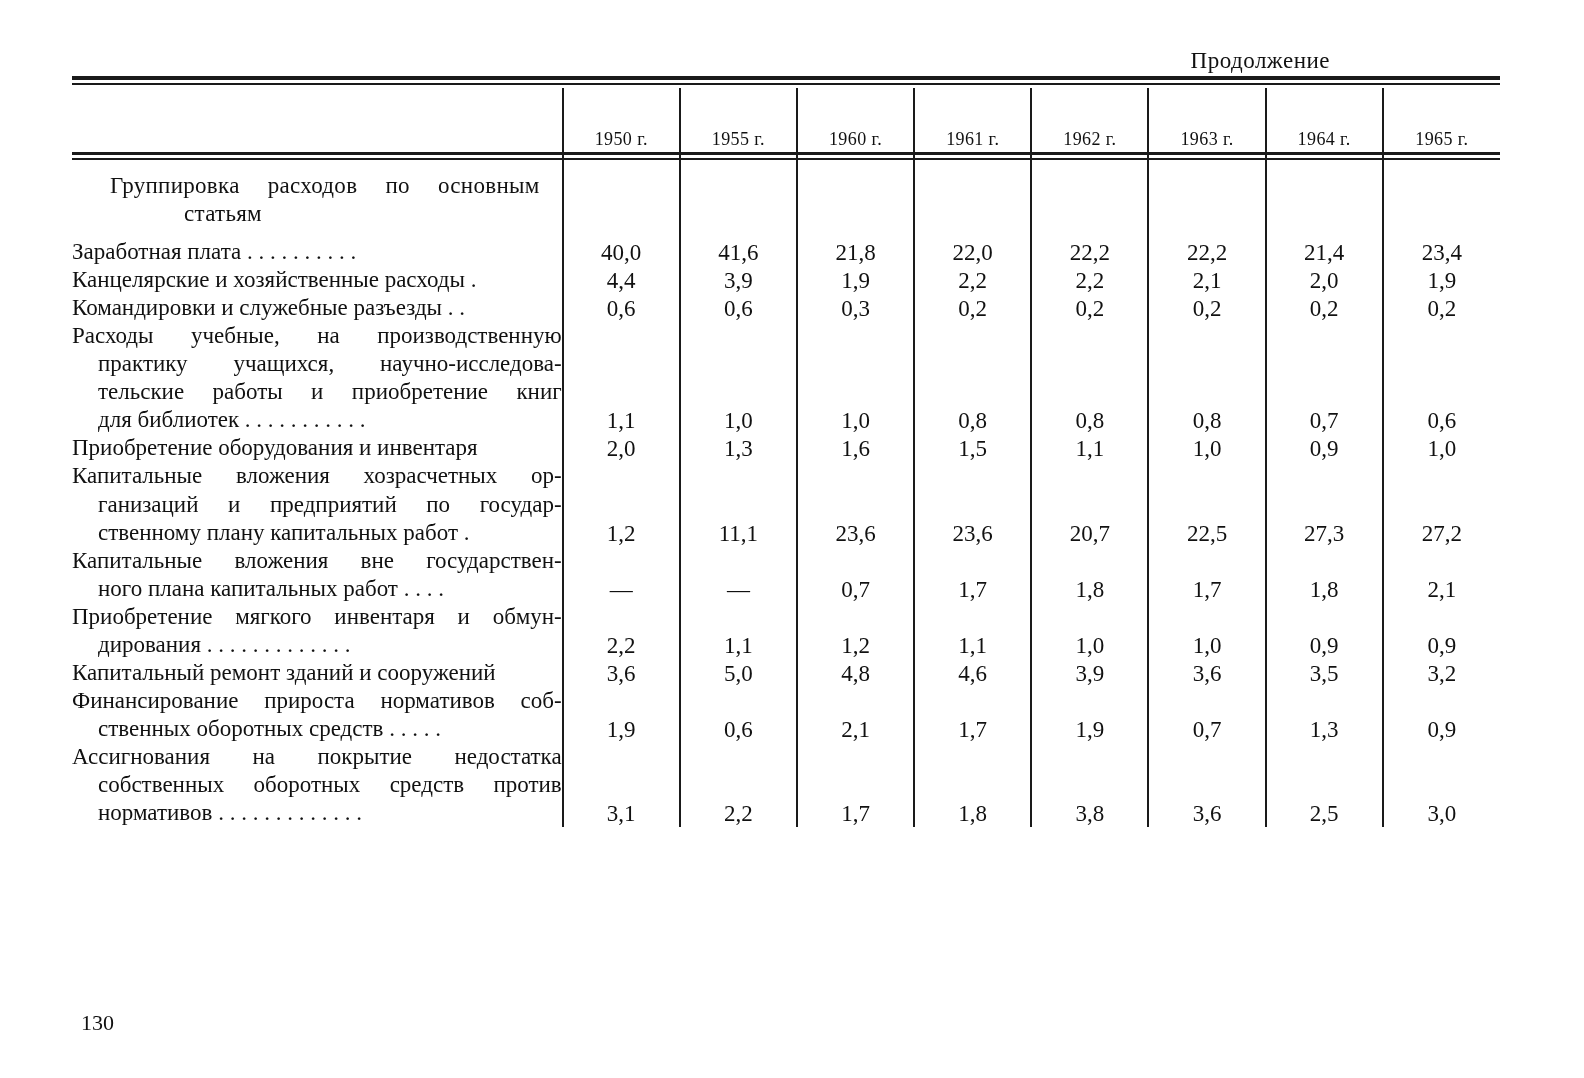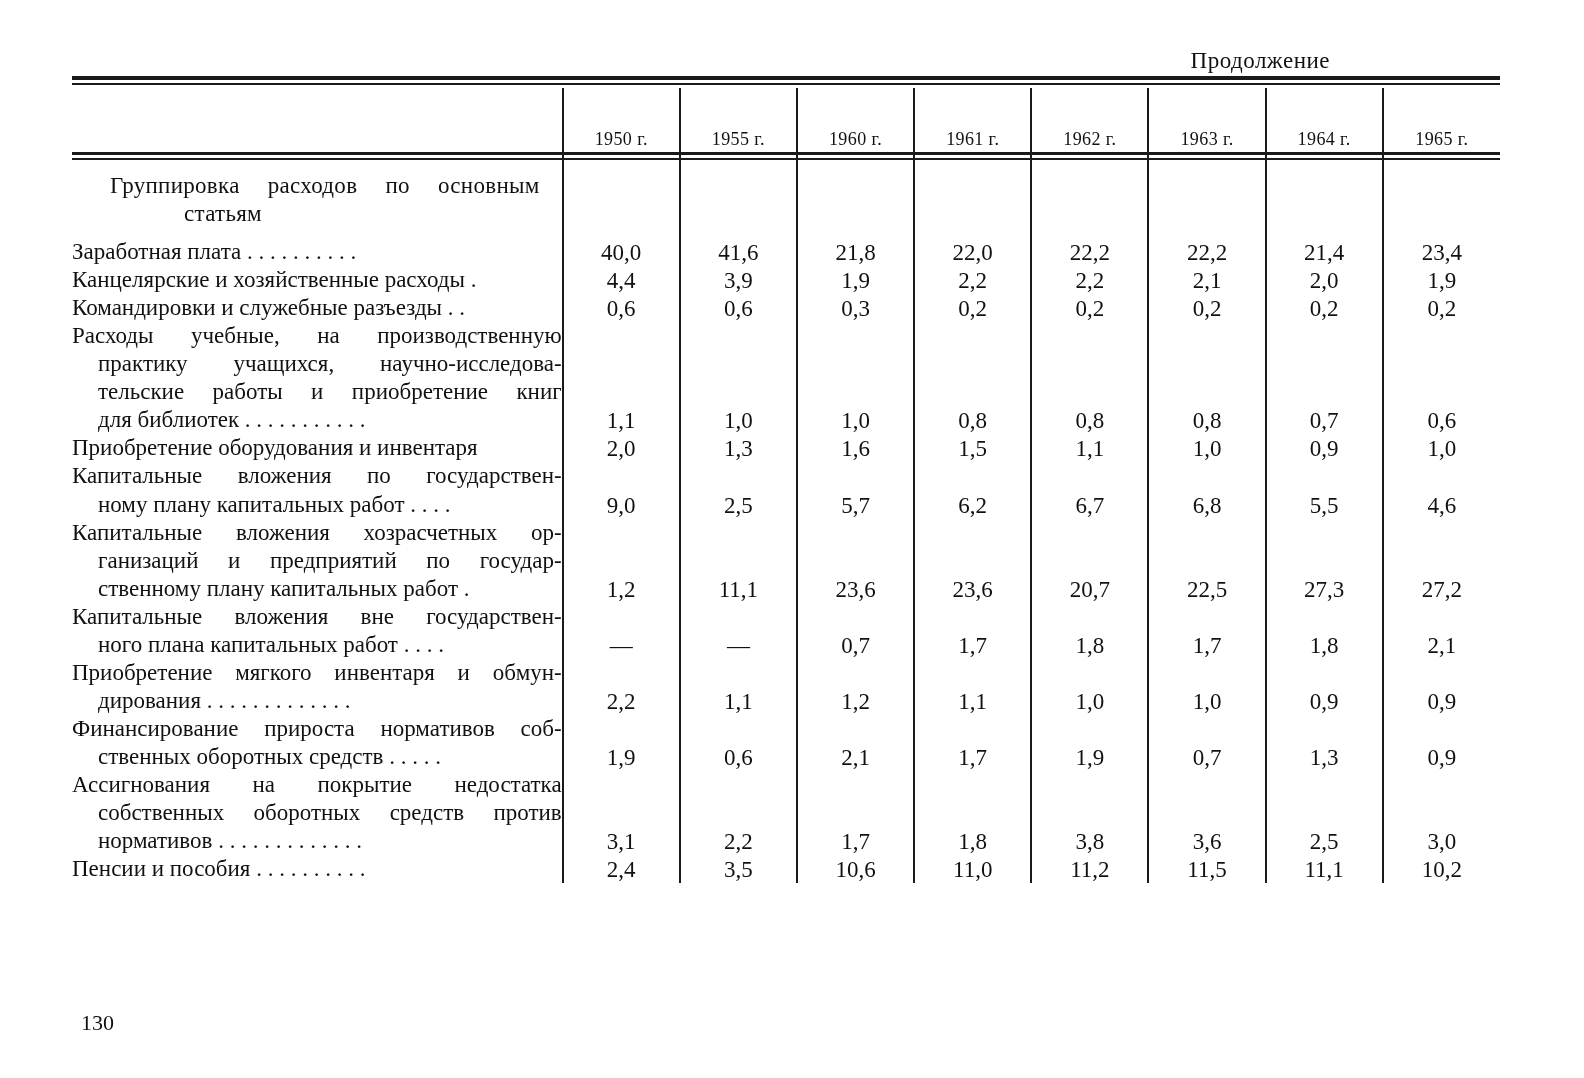--- a/index.html
+++ b/index.html
@@ -259,36 +259,20 @@
           <td>1,6</td>
           <td>1,5</td>
           <td>1,1</td>
           <td>1,0</td>
           <td>0,9</td>
           <td>1,0</td>
         </tr>
         <tr class="body-row">
           <td class="label">
             <span class="label-inner hang">
-              <span class="just">Капитальные вложения по государствен-</span>
-              <span class="just-left cont">ному плану капитальных работ . . . .</span>
-            </span>
-          </td>
-          <td>9,0</td>
-          <td>2,5</td>
-          <td>5,7</td>
-          <td>6,2</td>
-          <td>6,7</td>
-          <td>6,8</td>
-          <td>5,5</td>
-          <td>4,6</td>
-        </tr>
-        <tr class="body-row">
-          <td class="label">
-            <span class="label-inner hang">
               <span class="just">Капитальные вложения хозрасчетных ор-</span>
               <span class="just cont">ганизаций и предприятий по государ-</span>
               <span class="just-left cont">ственному плану капитальных работ .</span>
             </span>
           </td>
           <td>1,2</td>
           <td>11,1</td>
           <td>23,6</td>
           <td>23,6</td>
           <td>20,7</td>
@@ -323,20 +307,33 @@
           <td>1,1</td>
           <td>1,2</td>
           <td>1,1</td>
           <td>1,0</td>
           <td>1,0</td>
           <td>0,9</td>
           <td>0,9</td>
         </tr>
         <tr class="body-row">
           <td class="label">
+            <span class="label-inner">Капитальный ремонт зданий и сооружений</span>
+          </td>
+          <td>3,6</td>
+          <td>5,0</td>
+          <td>4,8</td>
+          <td>4,6</td>
+          <td>3,9</td>
+          <td>3,6</td>
+          <td>3,5</td>
+          <td>3,2</td>
+        </tr>
+        <tr class="body-row">
+          <td class="label">
             <span class="label-inner hang">
               <span class="just">Финансирование прироста нормативов соб-</span>
               <span class="just-left cont">ственных оборотных средств . . . . .</span>
             </span>
           </td>
           <td>1,9</td>
           <td>0,6</td>
           <td>2,1</td>
           <td>1,7</td>
           <td>1,9</td>
@@ -354,33 +351,20 @@
           </td>
           <td>3,1</td>
           <td>2,2</td>
           <td>1,7</td>
           <td>1,8</td>
           <td>3,8</td>
           <td>3,6</td>
           <td>2,5</td>
           <td>3,0</td>
         </tr>
-        <tr class="body-row">
-          <td class="label">
-            <span class="label-inner">Пенсии и пособия . . . . . . . . . .</span>
-          </td>
-          <td>2,4</td>
-          <td>3,5</td>
-          <td>10,6</td>
-          <td>11,0</td>
-          <td>11,2</td>
-          <td>11,5</td>
-          <td>11,1</td>
-          <td>10,2</td>
-        </tr>
       </tbody>
   </table>
 
   <div class="head-under"></div>
   <div class="head-under2"></div>
 
   <div class="pagenum">130</div>
 </div>
 
 </body></html>

